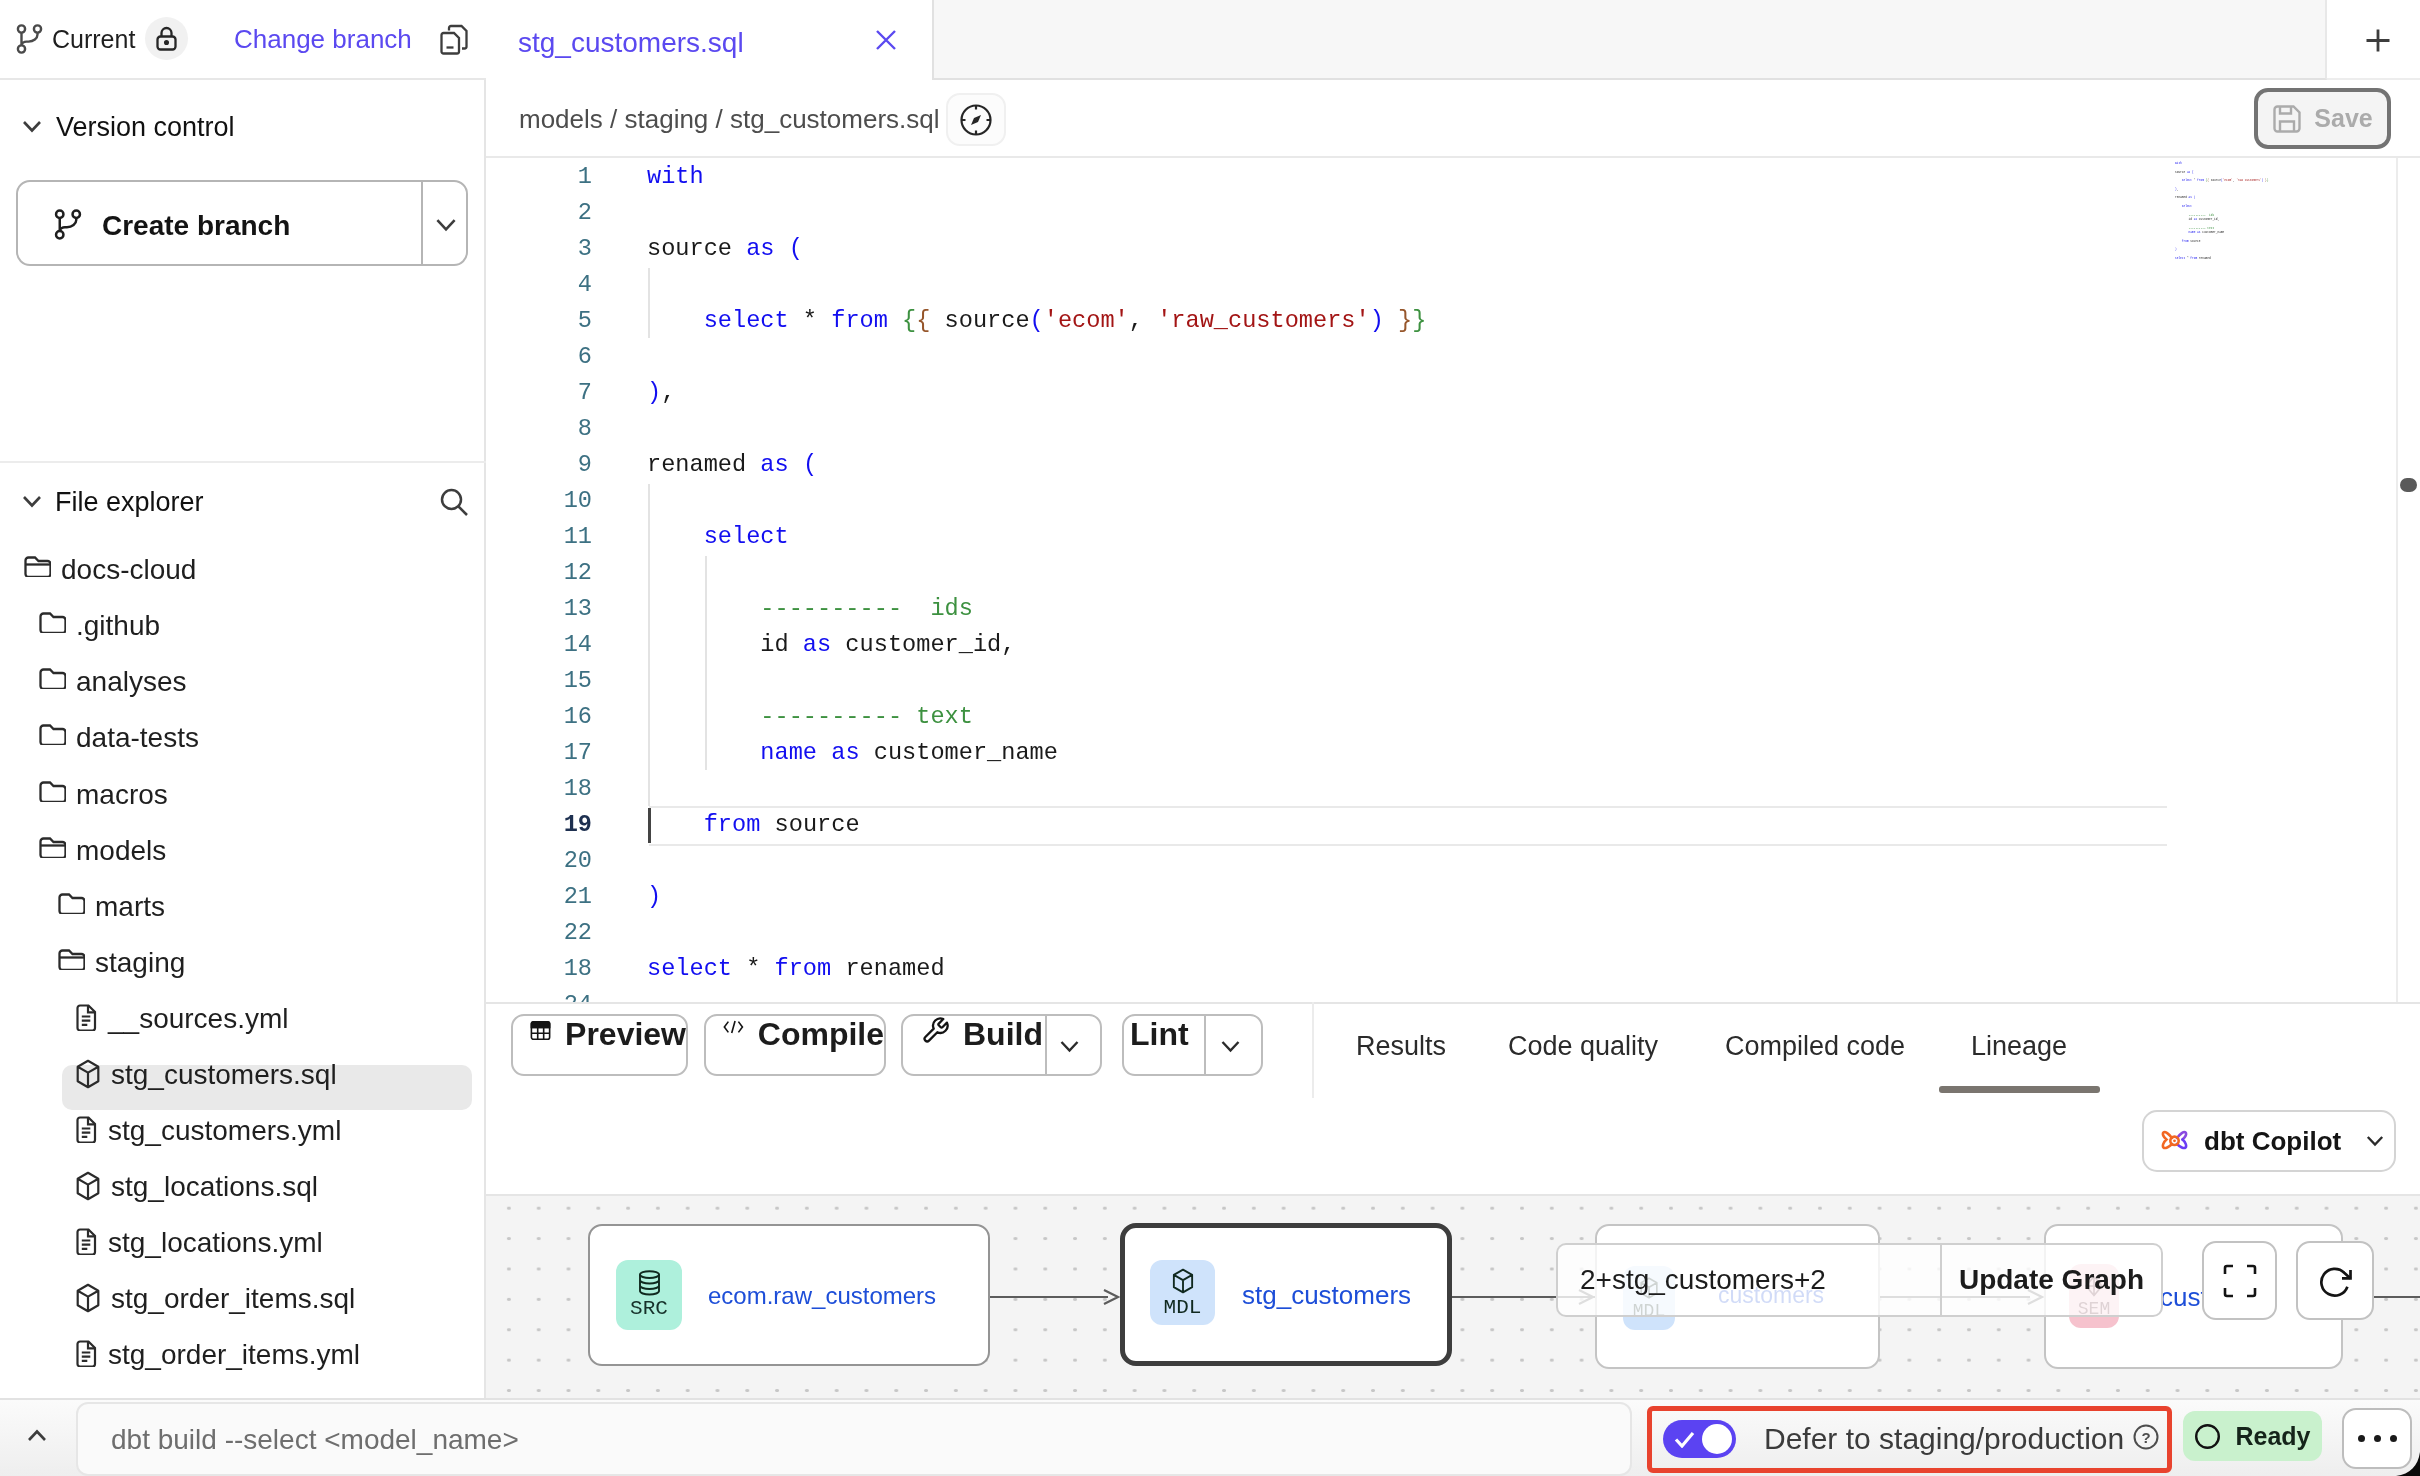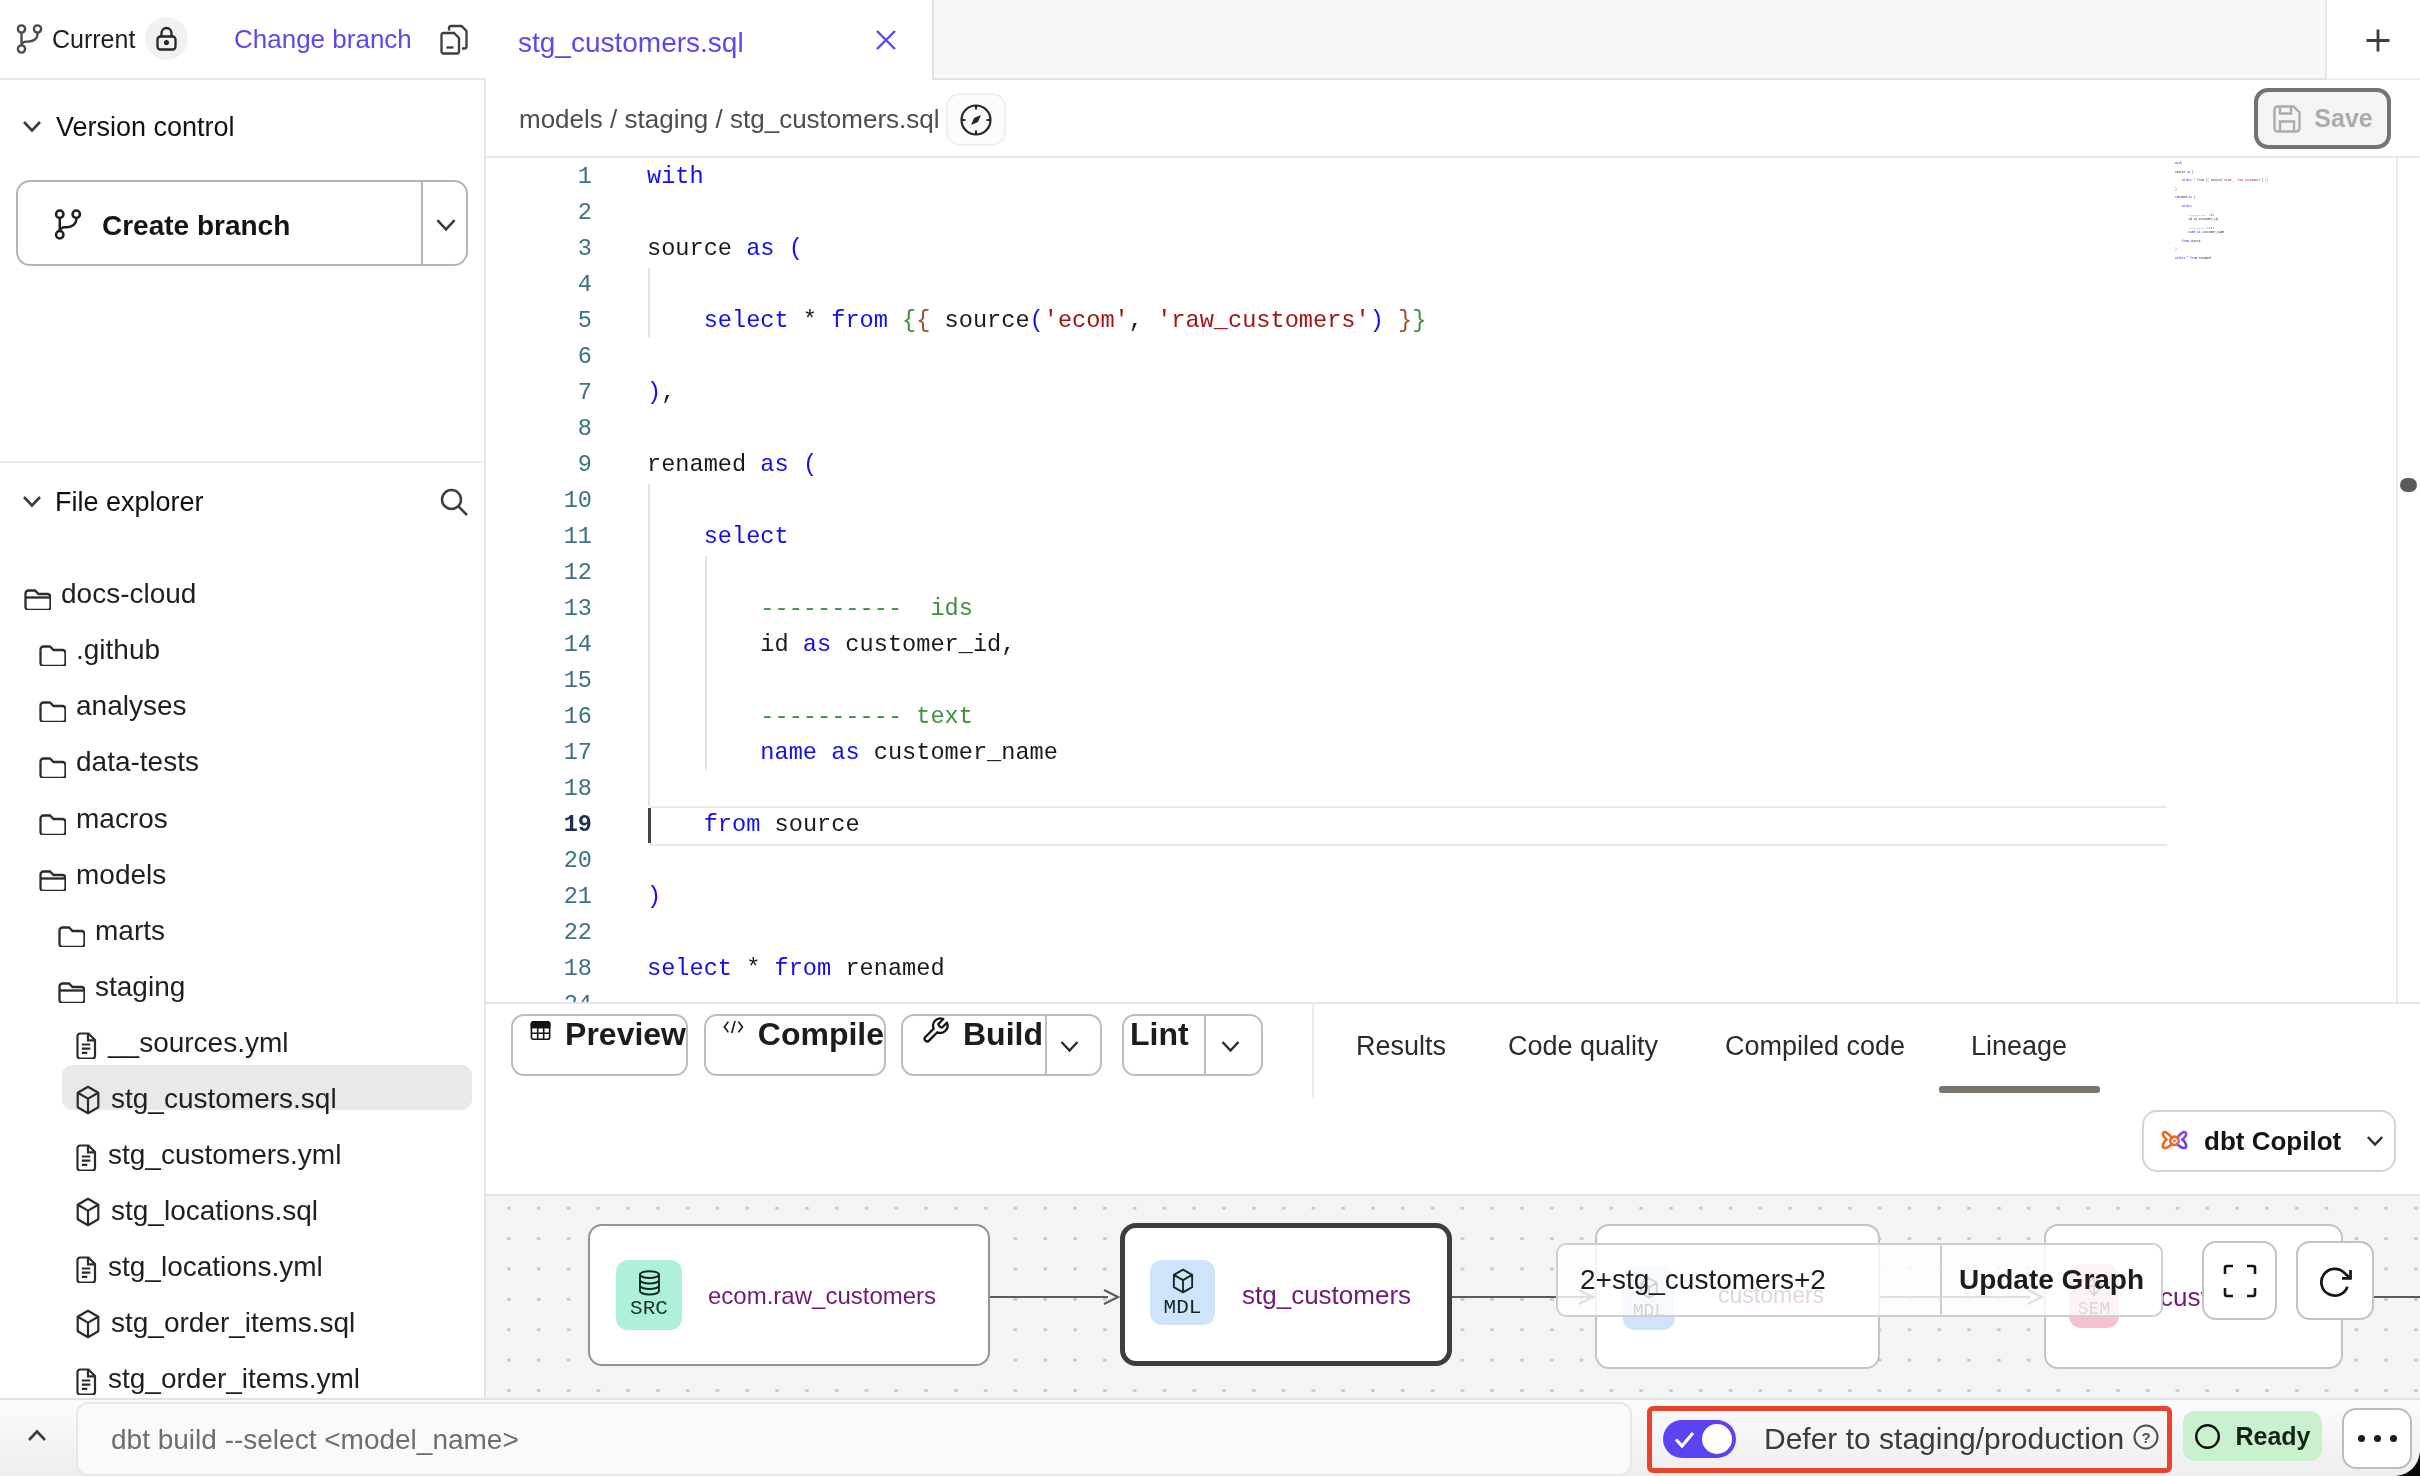--- a/index.html
+++ b/index.html
@@ -17,21 +17,21 @@
 #crumbrow{left:486px;top:80px;width:1934px;height:78px;background:#fff;border-bottom:2px solid #e9e9e9}
 #crumb{left:519px;top:104px;font-size:26px;color:#4d4d4d}
 #compassbox{left:946px;top:93px;width:60px;height:53px;border:2px solid #f0f0f0;background:#fcfcfc;border-radius:14px}
 #savebtn{left:2254px;top:88px;width:137px;height:61px;background:#f4f4f4;border:4px solid #737373;border-radius:14px;color:#ababab;font-size:25px;font-weight:bold;display:flex;align-items:center;justify-content:center;gap:12px}
 
 #sidebar{left:0;top:80px;width:486px;height:1318px;background:#fff;border-right:2px solid #e5e5e5}
 .sec-title{font-size:27px;font-weight:normal;color:#111}
 #createbranch{left:16px;top:180px;width:452px;height:86px;border:2px solid #b5b5b5;border-radius:14px;background:#fff}
 #createbranch .divider{position:absolute;left:403px;top:0;width:2px;height:82px;background:#b5b5b5}
 #vc-divider{left:0;top:461px;width:486px;height:2px;background:#ececec}
-.tree-row{position:absolute;height:56px;display:flex;align-items:flex-end;font-size:28px;color:#1f1f1f;white-space:nowrap}
+.tree-row{position:absolute;height:56px;display:flex;align-items:flex-start;font-size:28px;color:#1f1f1f;white-space:nowrap}
 .tree-ico{margin-right:10px;flex:none}
 #sel-row{left:62px;top:1065px;width:410px;height:45px;background:#e9e9e9;border-radius:10px}
 
 #editor{left:486px;top:158px;width:1910px;height:844px;background:#fff;overflow:hidden}
 #edscroll{left:2396px;top:158px;width:24px;height:844px;background:#fff;border-left:2px solid #ececec}
 #edthumb{left:2400px;top:478px;width:17px;height:14px;background:#5a5a5a;border-radius:7px}
 .codeline{position:absolute;left:161px;white-space:pre;font-family:"Liberation Mono",monospace;font-size:23.6px;line-height:36px;height:36px;letter-spacing:0.01px}
 .lnum{position:absolute;left:0;width:106px;text-align:right;color:#3d7183;font-family:"Liberation Mono",monospace;font-size:23.6px;line-height:36px;height:36px}
 .k{color:#120ef0}.s{color:#a31515}.c{color:#3d9140}.jb{color:#96562b}.pb{color:#120ef0}
 .guide{position:absolute;width:2px;background:#e3e3e3}
@@ -46,21 +46,21 @@
 .tbtn{position:absolute;top:1014px;height:62px;border:2px solid #bdbdbd;border-radius:13px;background:#fff;display:flex;align-items:flex-start;font-size:32px;font-weight:bold;color:#1c1c1c}
 #tb-divider{left:1312px;top:1002px;width:2px;height:96px;background:#ececec}
 .restab{position:absolute;top:1031px;font-size:27px;color:#2b2b2b}
 #lineage-underline{left:1939px;top:1086px;width:161px;height:7px;background:#7a756f;border-radius:3px}
 #copilot{left:2142px;top:1110px;width:254px;height:62px;border:2px solid #d4d4d4;border-radius:15px;background:#fff;display:flex;align-items:center}
 
 #lineage{left:486px;top:1194px;width:1934px;height:204px;border-top:2px solid #e5e5e5;background:#f4f4f4;background-image:radial-gradient(circle 3px, #c7c7c7 1.6px, rgba(0,0,0,0) 2px);background-size:29.8px 30.4px;background-position:8px -3px}
 .node{position:absolute;background:#fff;border:2px solid #9e9e9e;border-radius:14px}
 .nico{position:absolute;width:64px;height:65px;border-radius:12px;display:flex;flex-direction:column;align-items:center;justify-content:center}
 .nico .t{font-family:"Liberation Mono",monospace;font-size:21px;color:#16312a;margin-top:1px}
-.nlabel{position:absolute;font-size:26px;color:#701a75;white-space:nowrap}
+.nlabel{position:absolute;font-size:26px;color:#1d4ed8;white-space:nowrap}
 .edge{position:absolute;height:2px;background:#5c5c5c}
 .ebtn{position:absolute;top:1241px;width:75px;height:79px;background:#fff;border:2px solid #c2c2c2;border-radius:14px;display:flex;align-items:center;justify-content:center}
 #overlay-input{left:1556px;top:1243px;width:384px;height:74px;background:rgba(255,255,255,0.80);border:2px solid #cfcfcf;border-right:none;border-radius:10px 0 0 10px;display:flex;align-items:center}
 #overlay-btn{left:1940px;top:1243px;width:223px;height:74px;background:rgba(255,255,255,0.80);border:2px solid #cfcfcf;border-radius:0 10px 10px 0;display:flex;align-items:center;justify-content:center;font-weight:bold;font-size:28px;color:#1c1c1c}
 
 #botbar{left:0;top:1398px;width:2420px;height:78px;background:linear-gradient(#fbfbfb,#eeeeee);border-top:2px solid #e2e2e2}
 #cmdinput{left:76px;top:1402px;width:1556px;height:74px;background:#fafafa;border:2px solid #e6e6e6;border-radius:12px}
 #cmdtext{left:111px;top:1424px;font-size:28px;color:#6e6e6e}
 #redbox{left:1647px;top:1406px;width:525px;height:67px;border:5px solid #e8432e;border-radius:6px}
 #toggle{left:1663px;top:1420px;width:73px;height:38px;background:#5b43f2;border-radius:19px}

